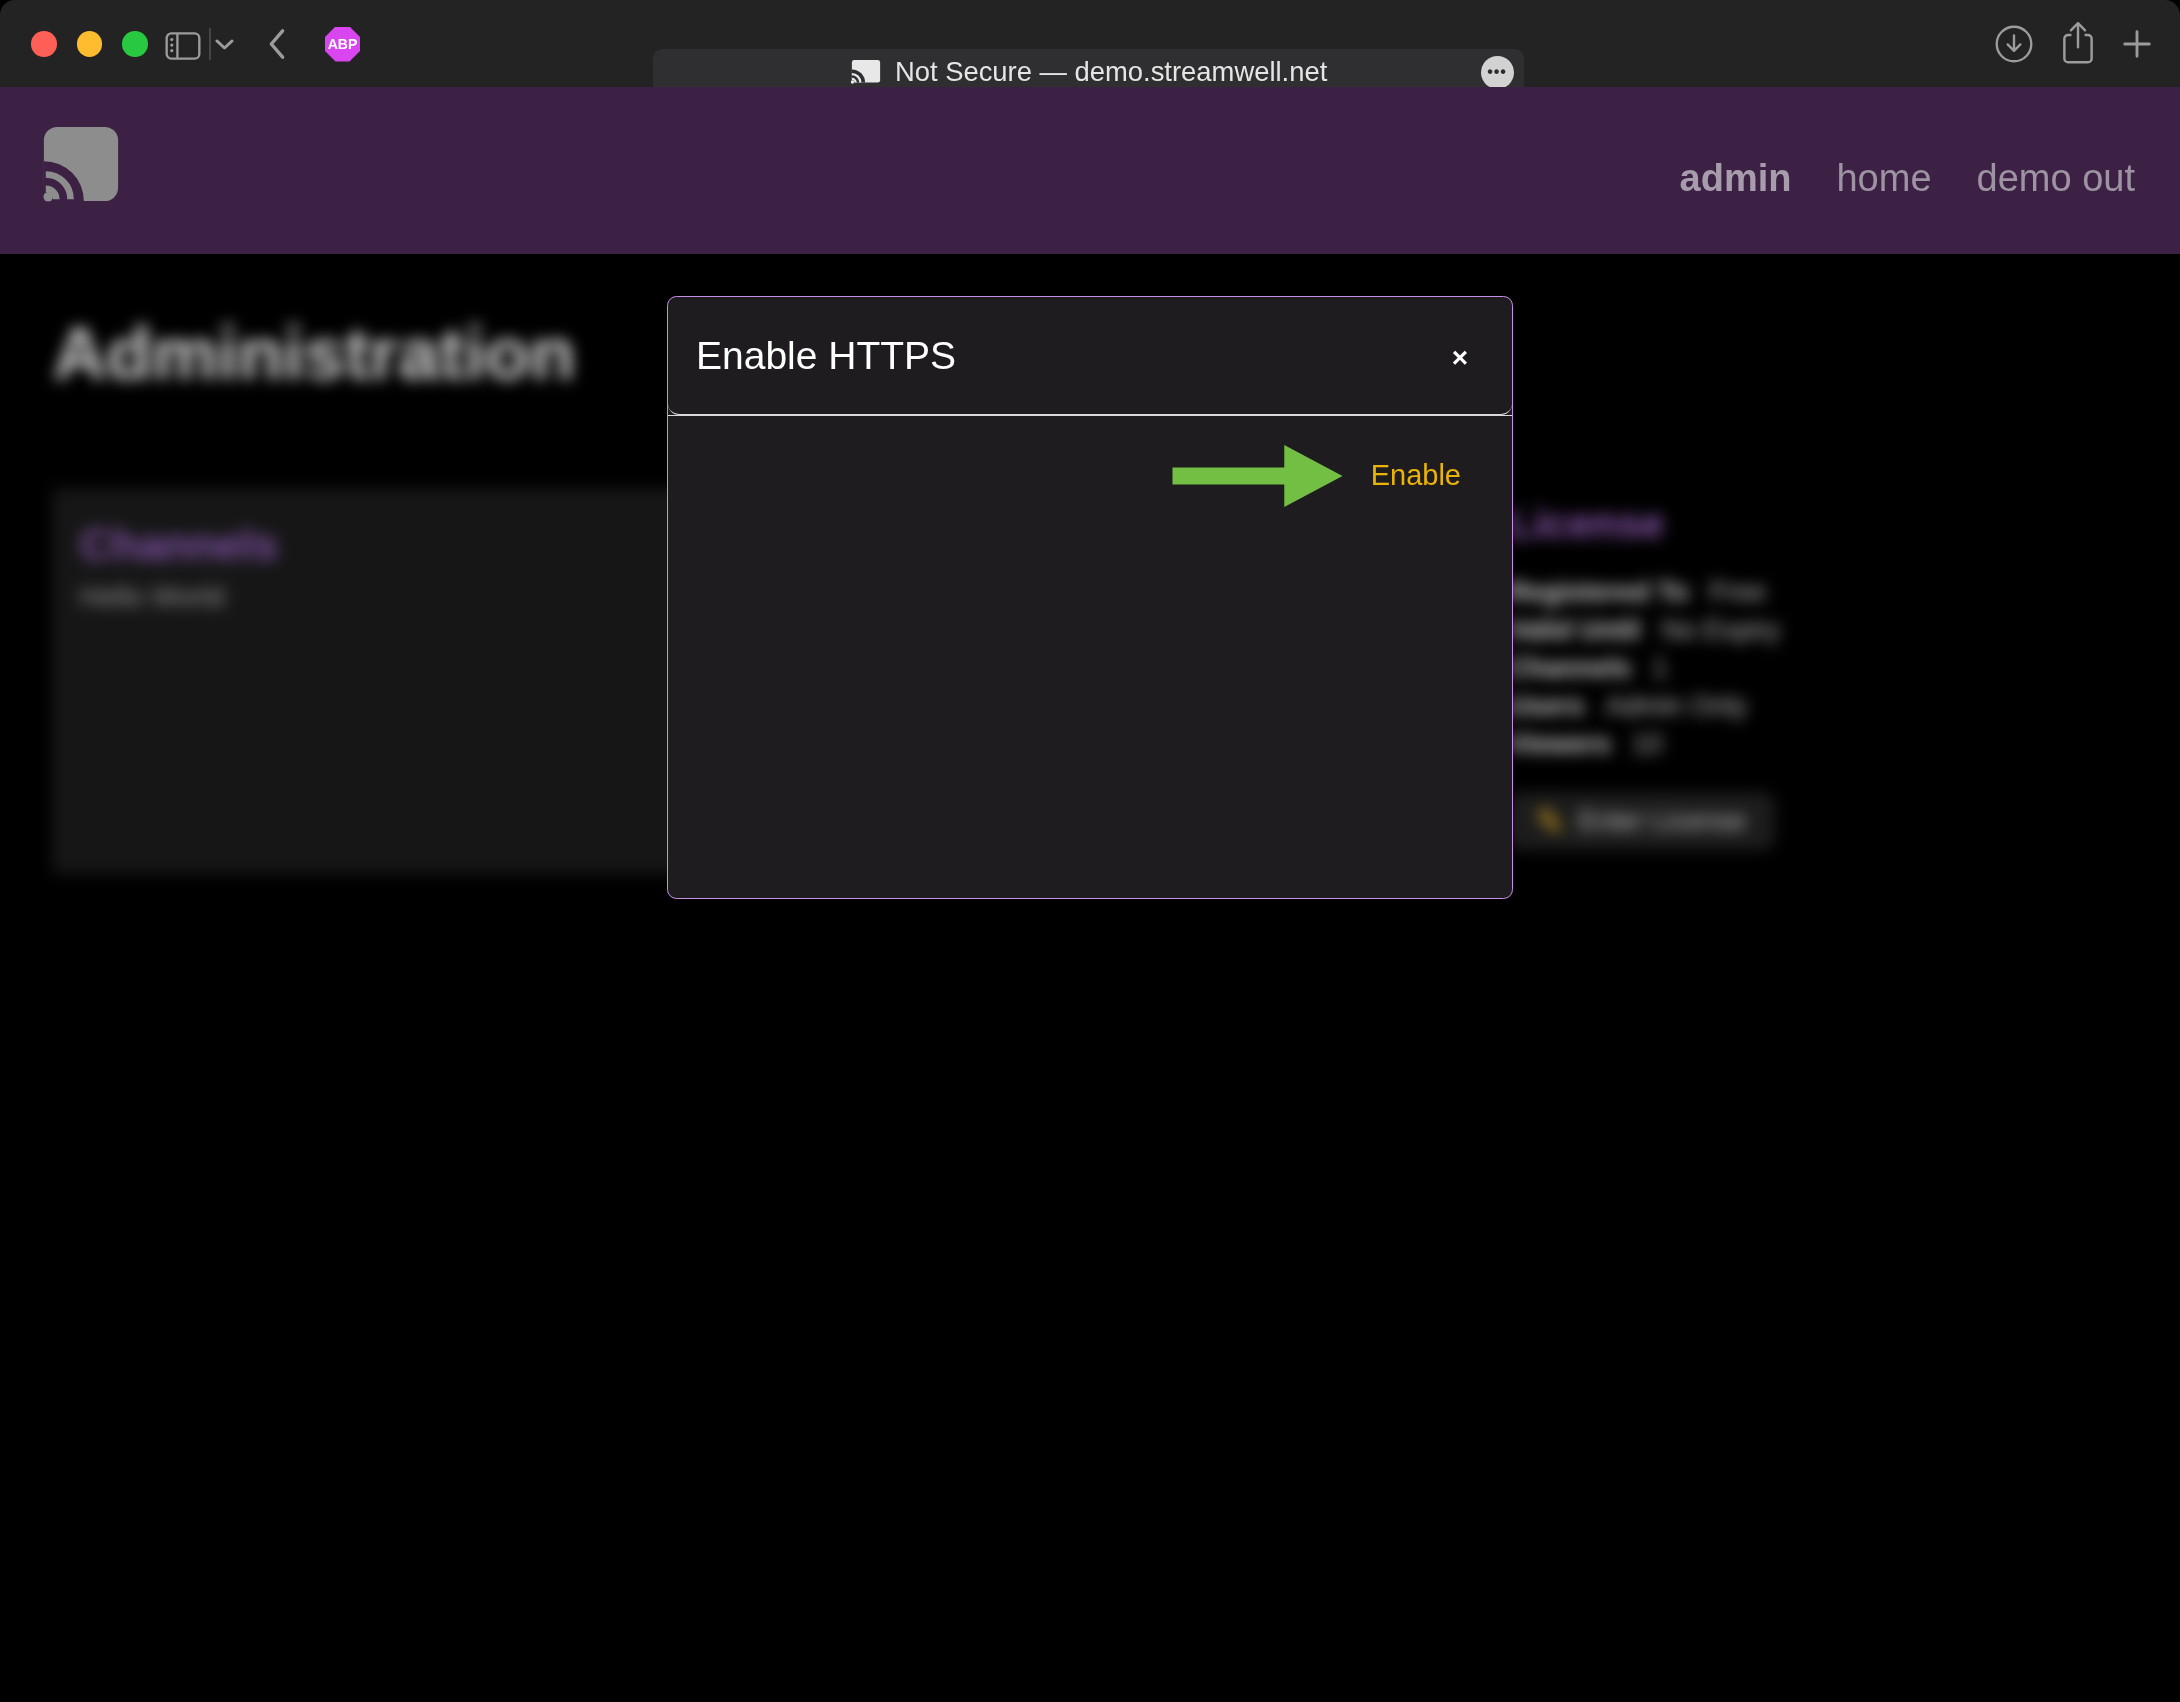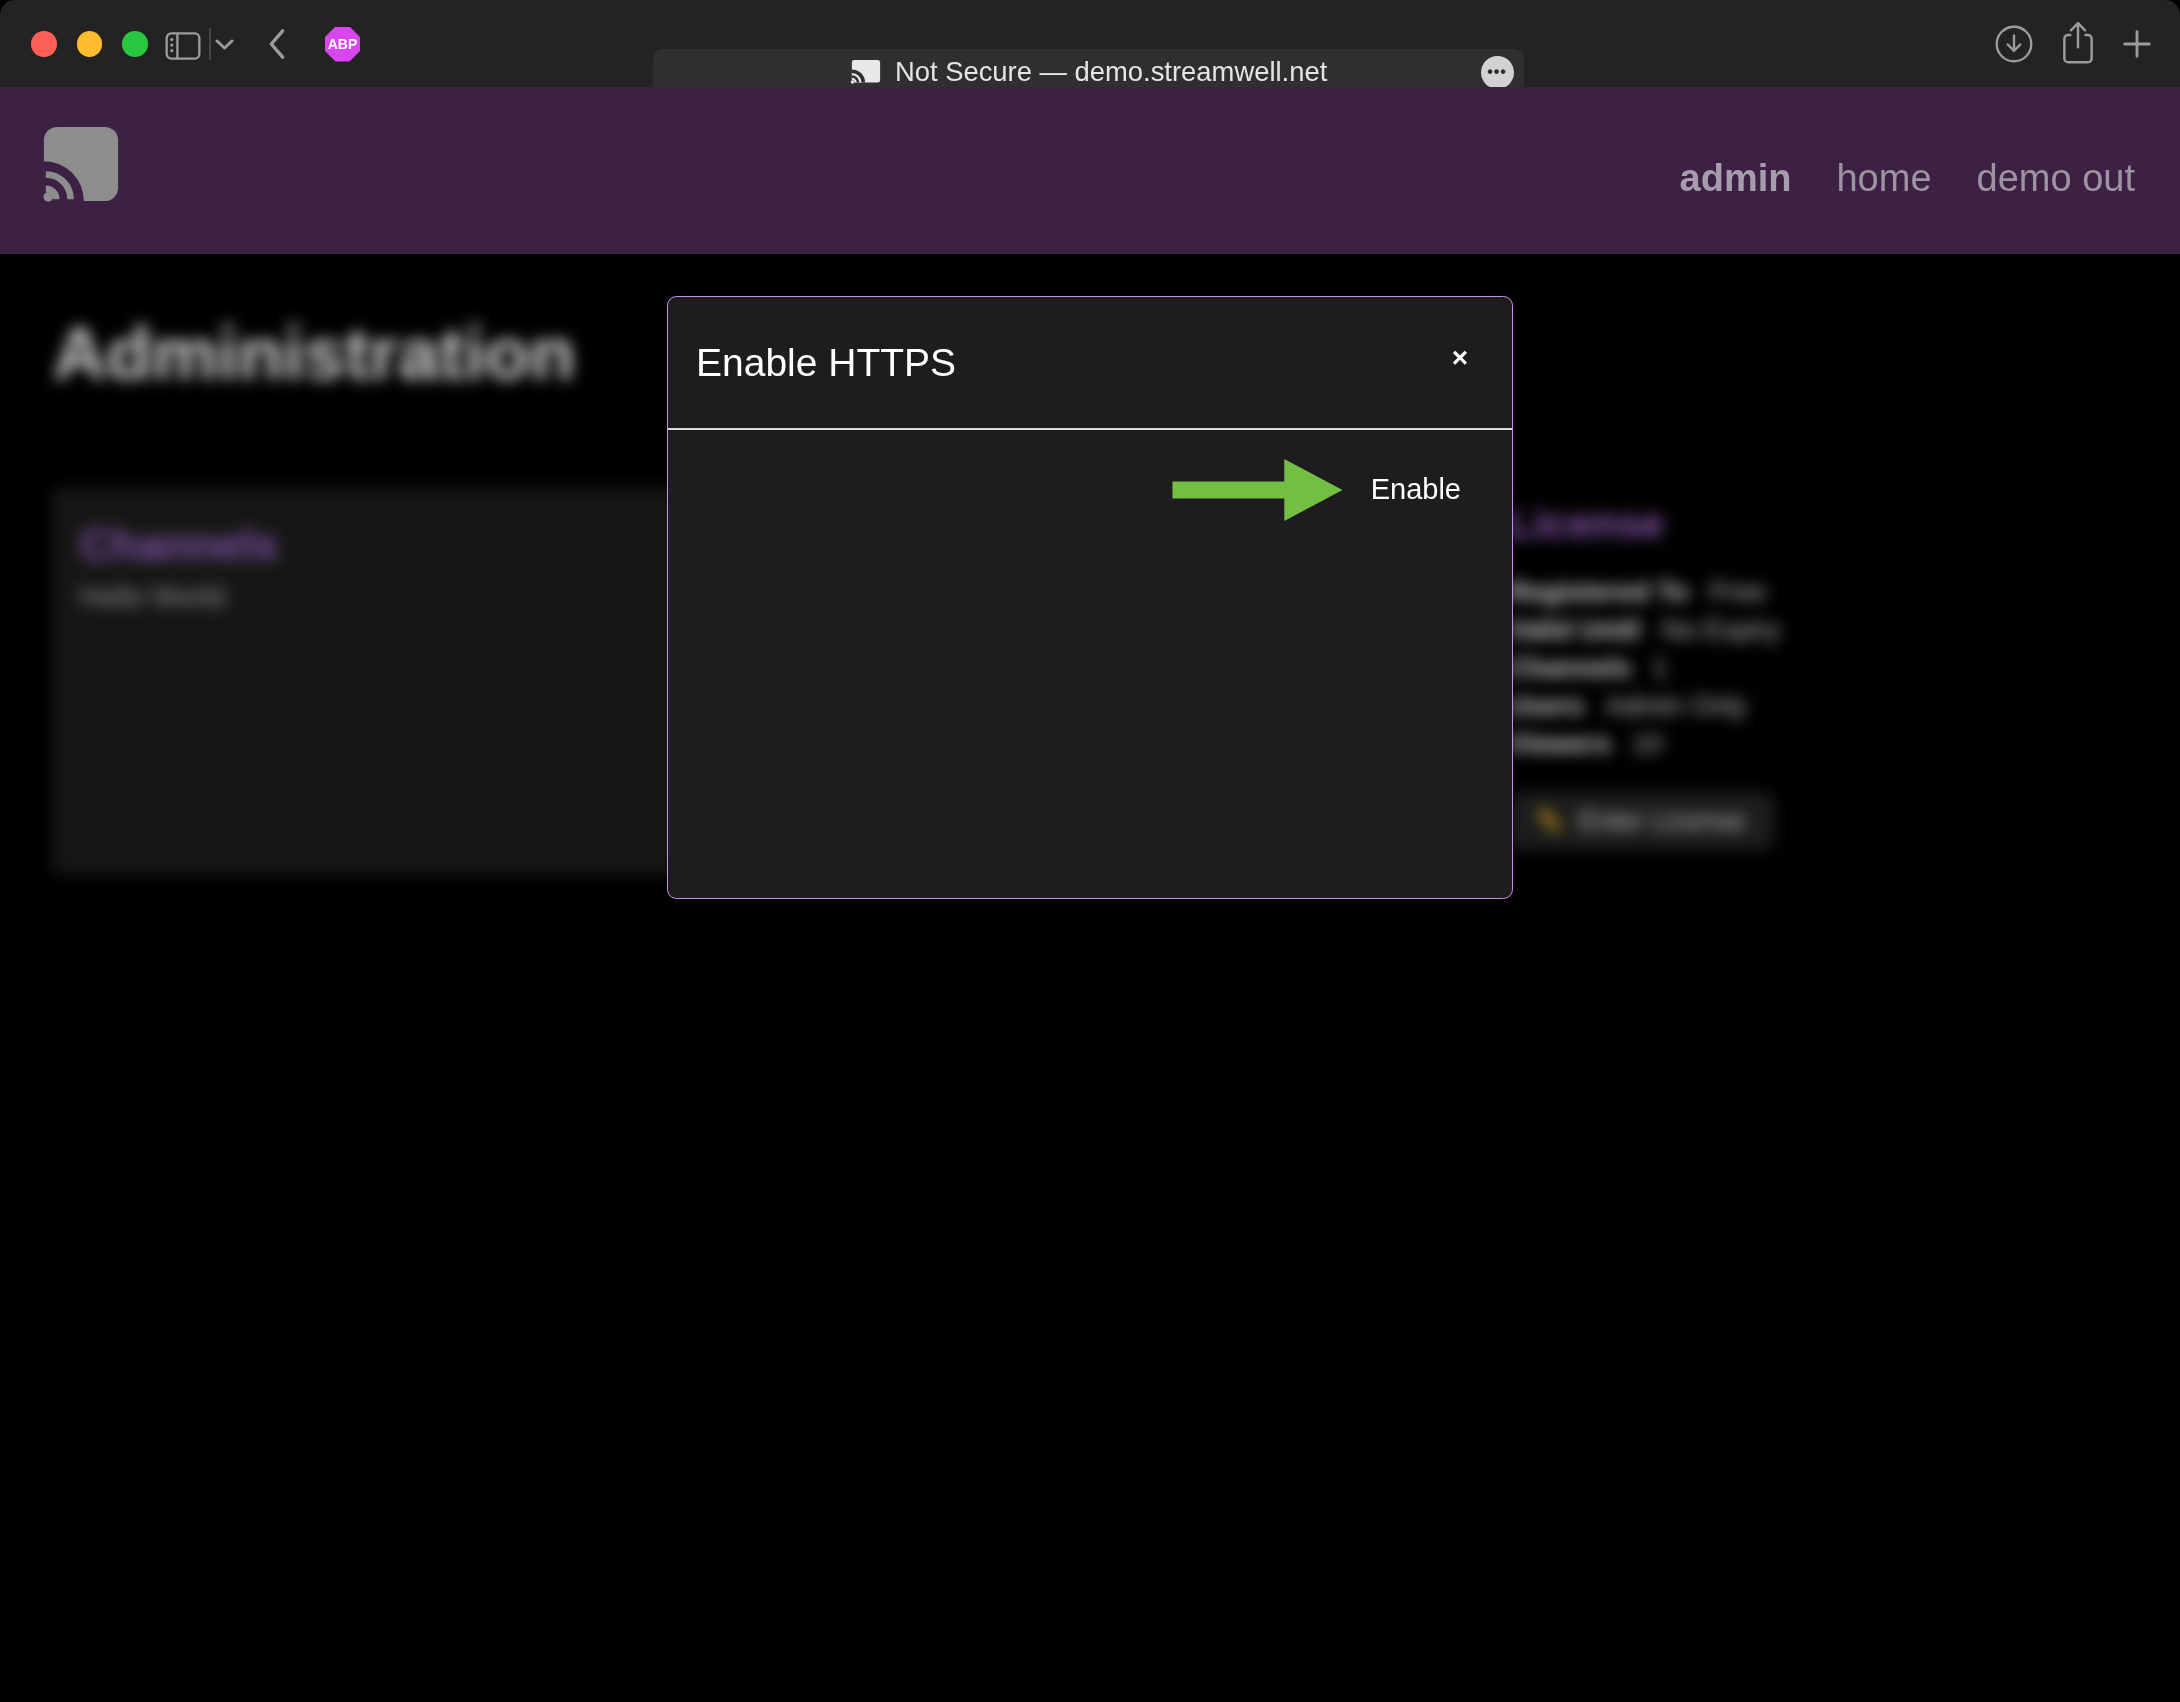--- a/index.html
+++ b/index.html
@@ -51,37 +51,37 @@
   .license-row .lbl { font-weight:700; color:#d0d0d0; }
   .license-row .val { color:#bdbdbd; margin-left:21px; }
   .enter-license { margin-top:30px; display:inline-flex; align-items:center; gap:15px;
                    background:#1c1c1c; border:1.9px solid #3c3c3c; border-radius:11.4px;
                    padding:11.4px 26.5px; color:#c0c0c0; font-size:27.4px; }
 
   
   .modal { position:absolute; left:667px; top:296px; width:846px; height:603px;
            background:#1e1c1f; border:1.9px solid #c98fe8; border-radius:9.5px;
            display:flex; flex-direction:column; }
-  .modal-header { position:relative; height:132px; border-bottom:1.9px solid #d9d9d9;
-                  display:flex; align-items:center; padding:16px 28px; }
+  .modal-header { position:relative; height:118px; border-bottom:1.9px solid #d9d9d9;
+                  display:flex; align-items:center; padding:16px 28px;border-radius:11px; }
   .modal-title { color:#fff; font-size:39px; font-weight:500; }
   .modal-close { position:absolute; right:44px; top:47px; background:none; border:none;
                  color:#fff; font-size:28px; font-weight:700; line-height:1; cursor:pointer; }
   .modal-body { flex:1; padding:40px 28px 0 28px; }
   .field-label { color:#f2f2f2; font-size:29px; }
   .text-input { display:block; width:100%; height:49px; margin-top:16px;
                 background:#0c0c0c; border:1.9px solid #c9c9c9; border-radius:9.5px;
                 color:#fff; font-size:28px; font-family:"Liberation Sans", sans-serif;
                 padding:0 15px; outline:none; }
   .field-gap { margin-top:54px; }
   .text-input.focused { border-color:#e3e3e3; box-shadow:0 0 0 4.7px #2c62cc; }
   .modal-footer { position:relative; height:120px; border-top:1.9px solid #d9d9d9;
                   display:flex; align-items:center; justify-content:flex-end;
                   padding-right:51px; gap:28px; }
-  .enable-btn { background:none; border:none; color:#ffffff; font-size:29px;
+  .enable-btn { background:none; border:none; color:#eab308; font-size:29px;
                 font-family:"Liberation Sans", sans-serif; cursor:pointer; }
   .arrow-annotation { width:171px; height:62px; flex:0 0 auto; }
 </style>
 </head>
 <body>
 
 <div class="stage">
 
   <div class="toolbar">
     <div class="traffic">

